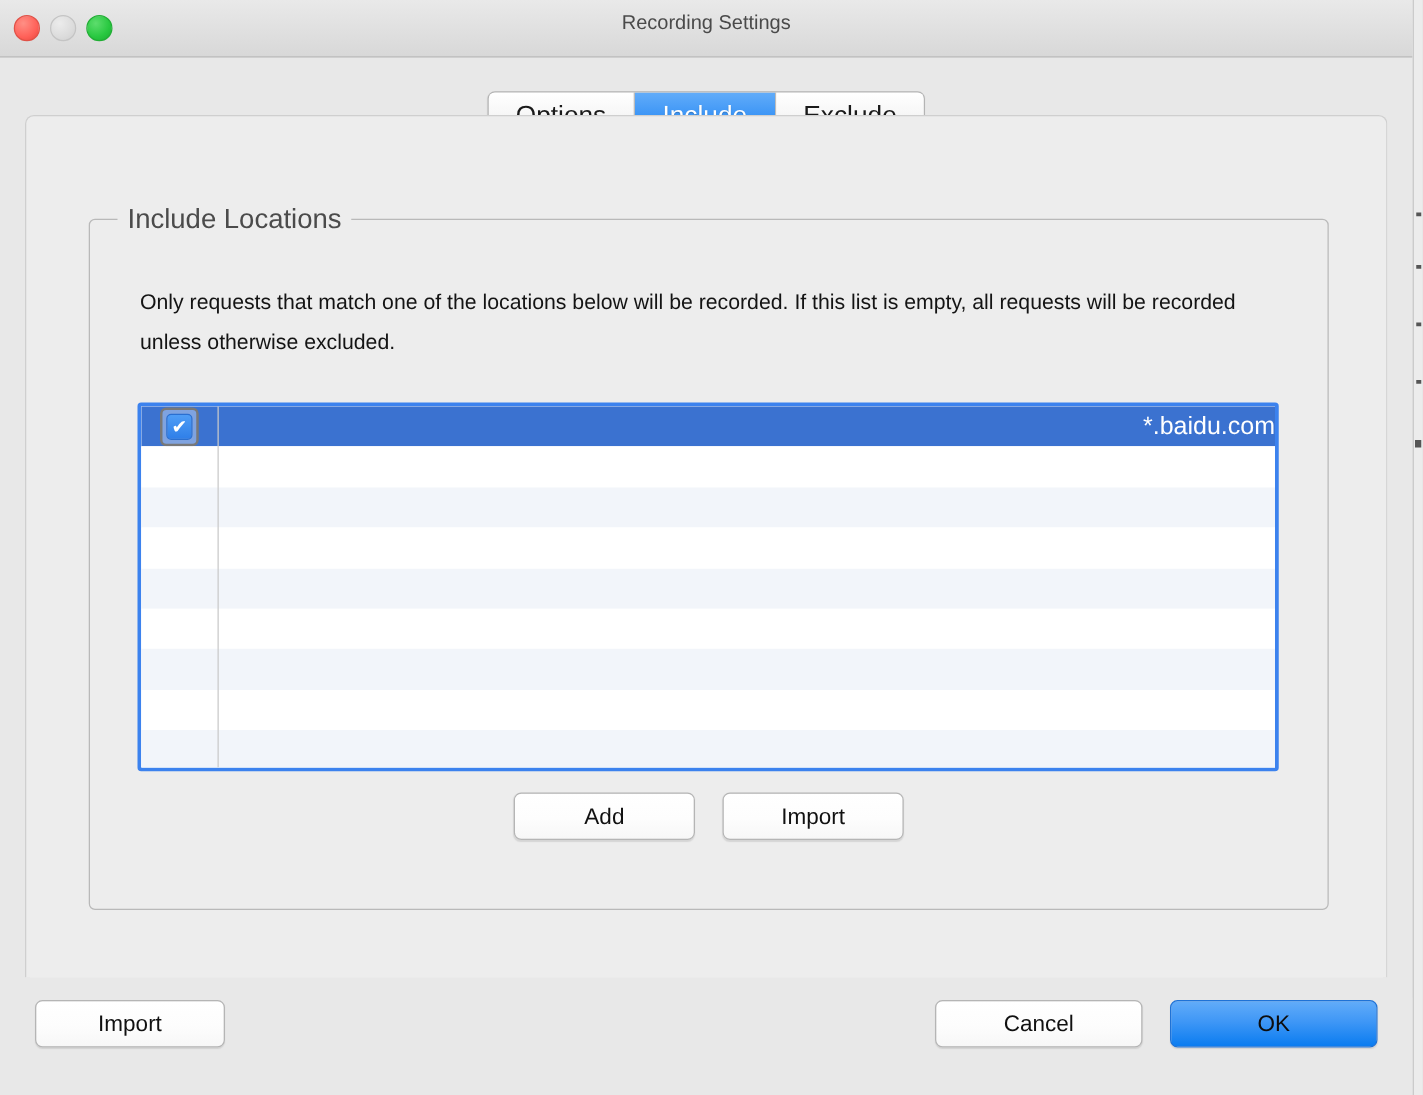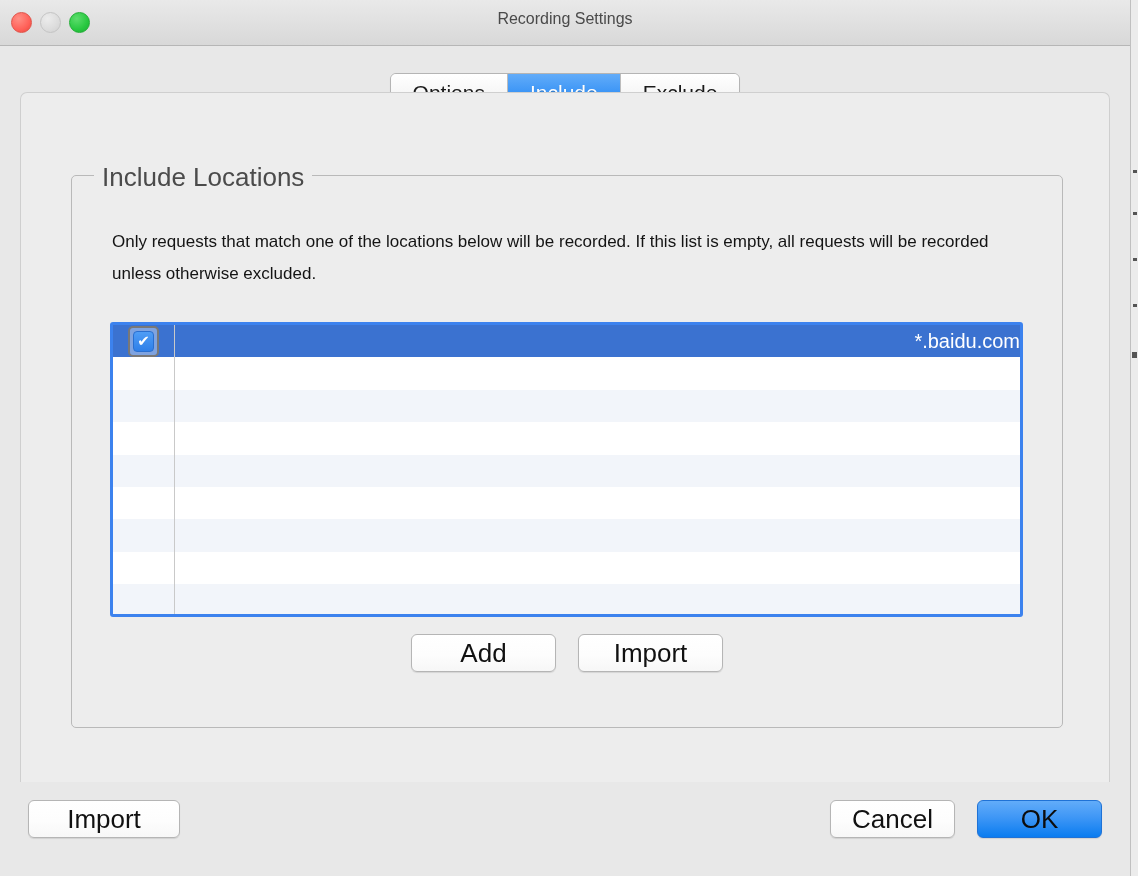--- a/index.html
+++ b/index.html
@@ -144,21 +144,21 @@
     border: 1px solid #b9b9b9;
     border-radius: 5px;
     background: transparent;
   }
   .group-legend {
     position: absolute;
     left: 22px;
     top: -14px;
     padding: 0 8px;
     background: #ededed;
-    font-size: 26px;
+    font-size: 22px;
     color: #4b4b4b;
     font-family: "Liberation Sans", sans-serif;
     white-space: nowrap;
   }
 
   
   .description {
     position: absolute;
     left: 40px;
     top: 50px;
@@ -254,21 +254,21 @@
     justify-content: center;
   }
 
   
   .btn {
     display: inline-flex;
     align-items: center;
     justify-content: center;
     height: 38px;
     padding: 0 14px;
-    font-size: 26px;
+    font-size: 18px;
     color: #111;
     background: linear-gradient(to bottom, #ffffff 0%, #fdfdfd 55%, #f7f7f7 100%);
     border: 1px solid #b5b5b5;
     border-radius: 6px;
     box-shadow: 0 1px 1px rgba(0,0,0,0.10);
     cursor: default;
     font-family: "Liberation Sans", sans-serif;
     white-space: nowrap;
   }
   .btn.primary {
@@ -303,21 +303,21 @@
     display: flex;
   }
   .bottom-left .btn { width: 152px; }
   .bottom-right {
     position: absolute;
     right: 28px;
     top: 2px;
     display: flex;
     gap: 22px;
   }
-  .bottom-right .btn { width: 125px; }
+  .bottom-right .btn { width: 166px; }
 </style>
 </head>
 <body>
 
 <div class="bg-sliver">
   <span class="frag" style="top:170px"></span>
   <span class="frag" style="top:212px"></span>
   <span class="frag" style="top:258px"></span>
   <span class="frag" style="top:304px"></span>
   <span class="frag" style="top:352px;height:6px;width:5px"></span>

